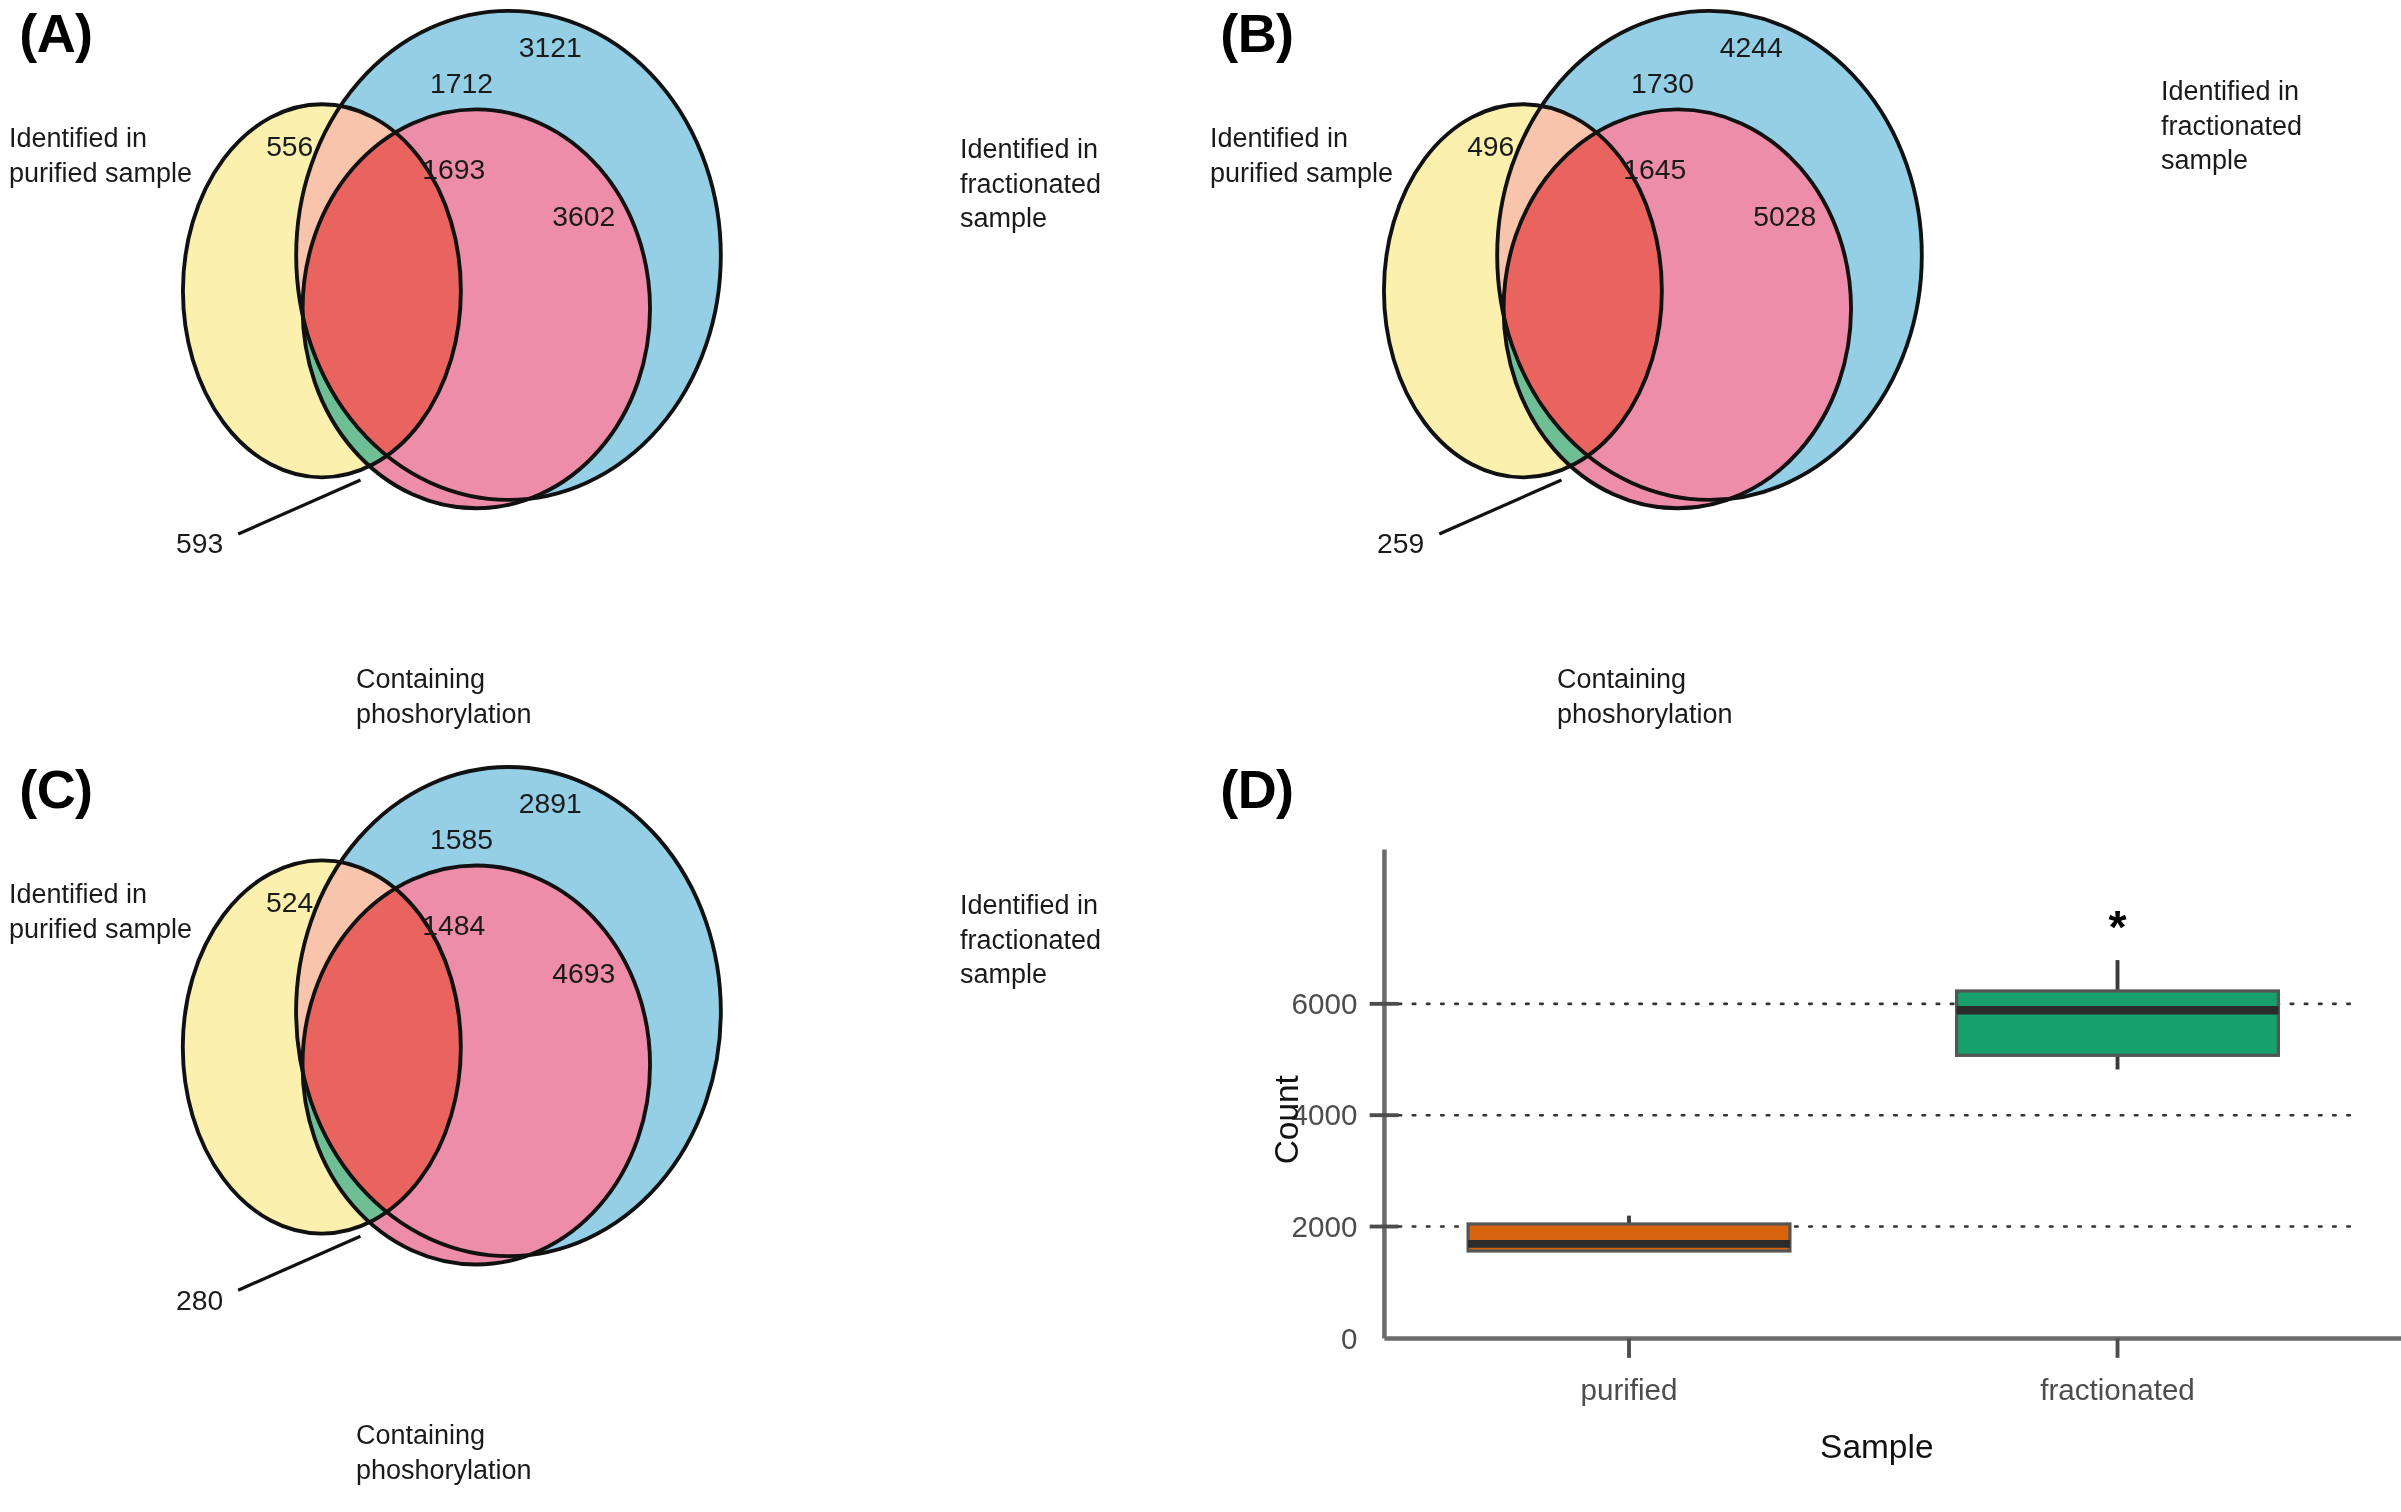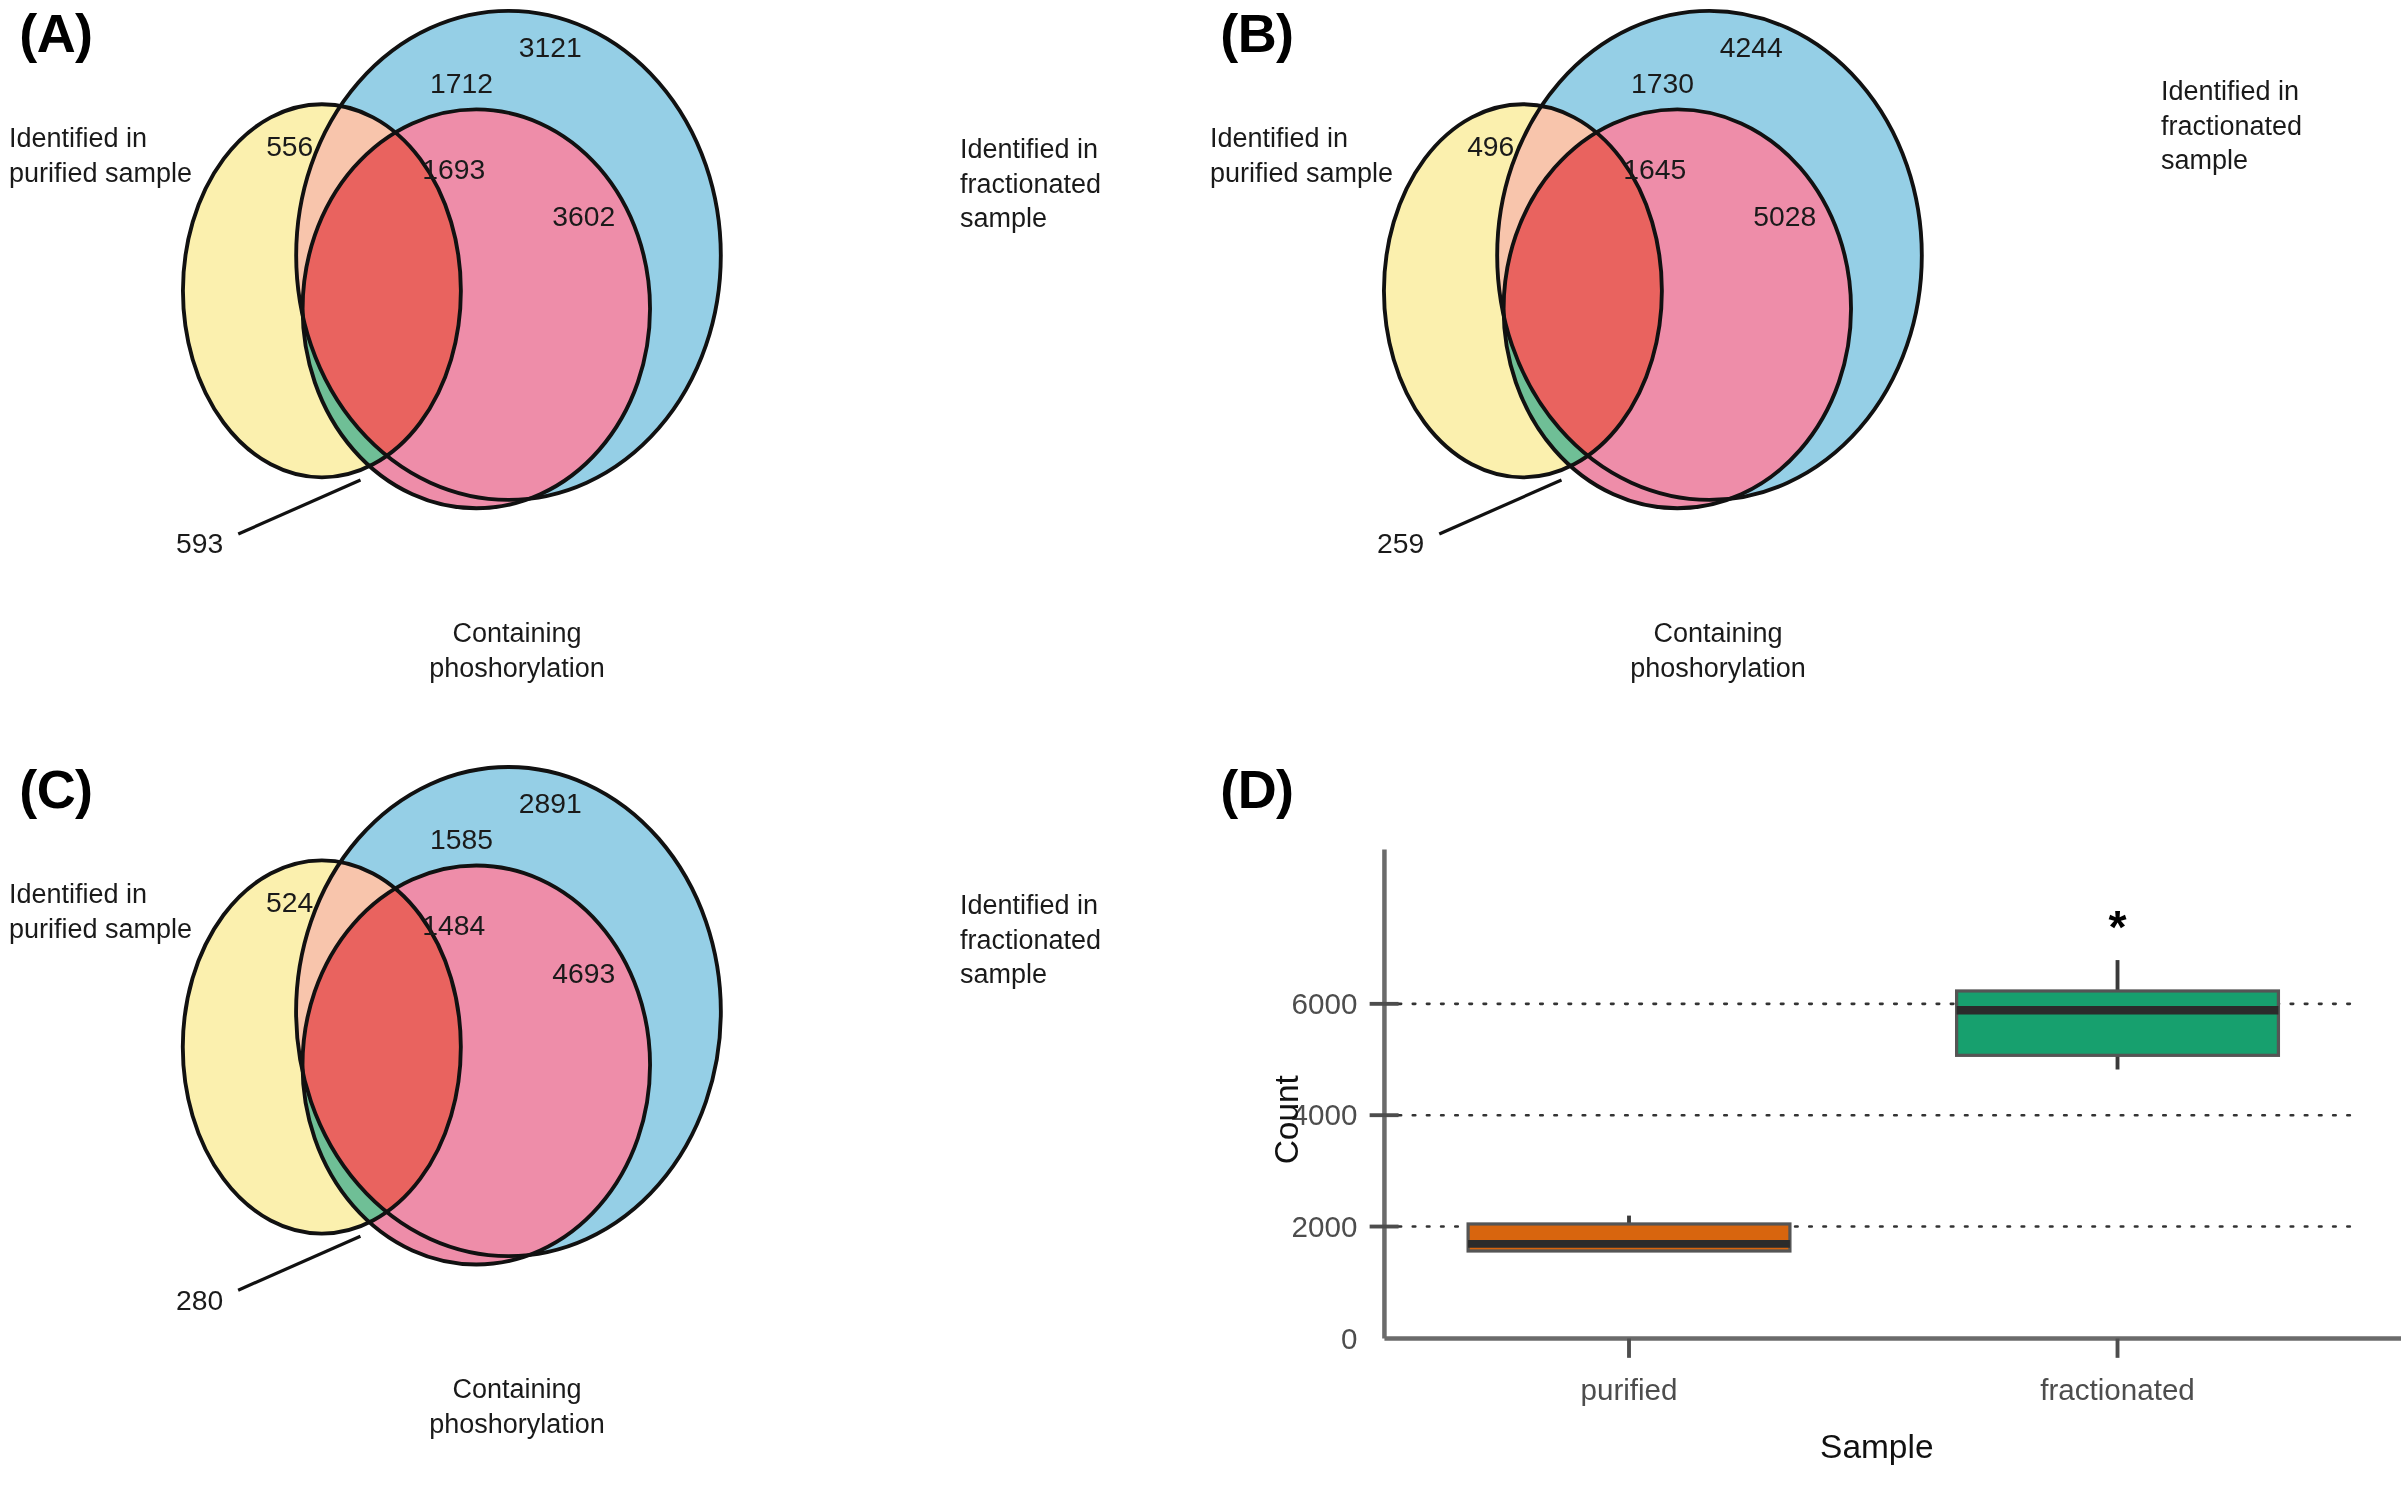--- a/index.html
+++ b/index.html
@@ -6,21 +6,21 @@
   body{width:2401px;height:1513px;position:relative;
        font-family:"Liberation Sans","DejaVu Sans",sans-serif;
        color:#1a1a1a;overflow:hidden;}
   .panel{position:absolute;}
   .panel-label{position:absolute;font-weight:bold;font-size:54px;
                letter-spacing:-0.6px;color:#000;line-height:1;}
   .venn-svg{position:absolute;left:0;top:0;}
   .lbl{position:absolute;font-size:27px;line-height:1.28;color:#1a1a1a;
        white-space:pre-line;}
   .lbl-left{text-align:left;}
-  .lbl-center{text-align:center;}
+  .lbl-center{margin-top:46px;}
   .num{font-size:44px;fill:#1a1a1a;}
   .bp-axis-text{font-size:46px;fill:#4d4d4d;}
   .bp-title{font-size:52px;fill:#111;}
   .bp-star{font-size:72px;font-weight:bold;fill:#000;}
 </style>
 </head>
 <body>
 
 <div class="panel" style="left:0px;top:0px;width:1201px;height:756px;">
 

